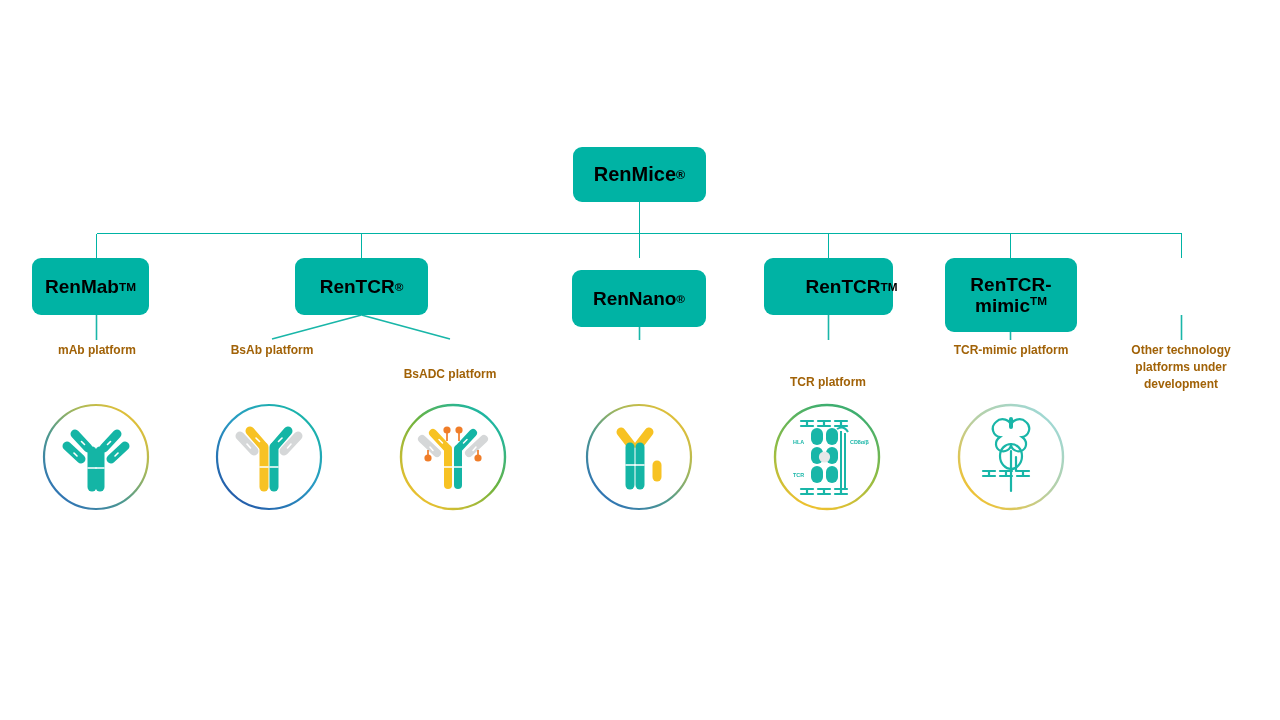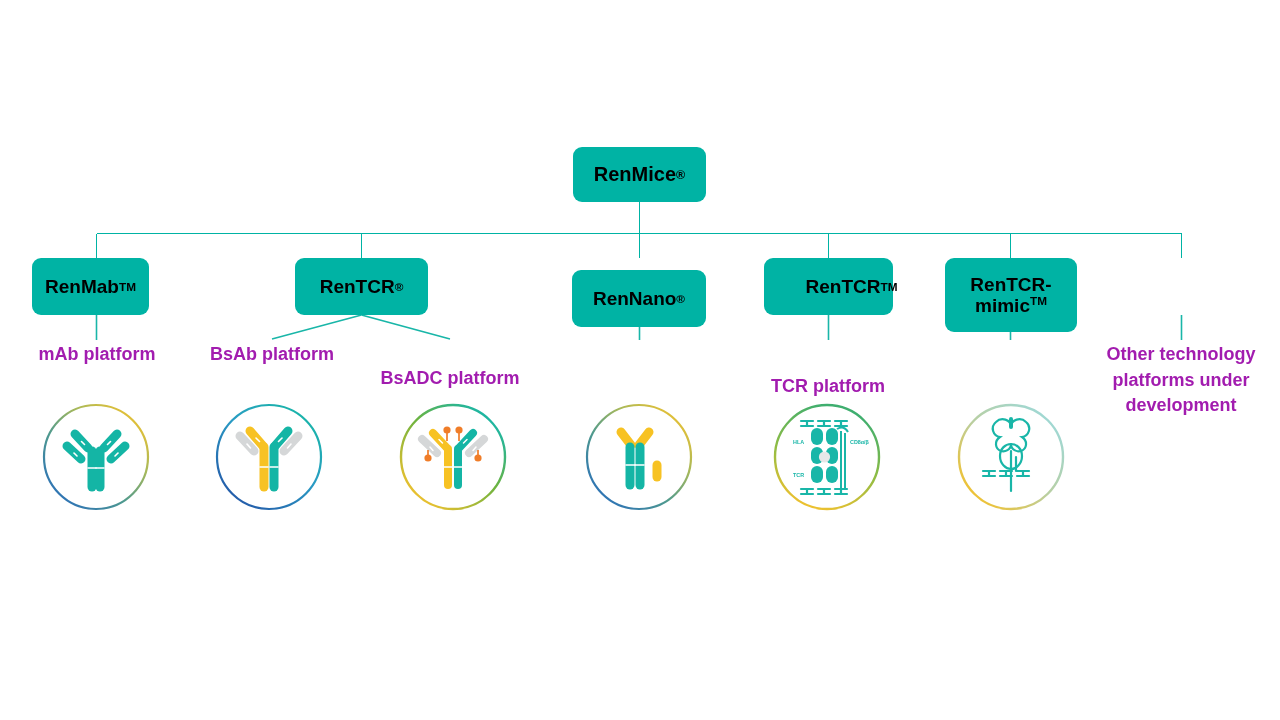--- a/index.html
+++ b/index.html
@@ -49,22 +49,22 @@
   #node-other{
     left:1096px;width:170px;height:57px;
     font-size:13.5px;font-weight:bold;line-height:1.18;
     border-radius:8px;
   }
 
   
   .caption{
     position:absolute;
     z-index:3;
-    color:#a21caf;
-    font-size:18px;
+    color:#a16207;
+    font-size:12px;
     font-weight:bold;
     text-align:center;
     line-height:1.42;
   }
   #cap-mab       {left:22px;  top:342px; width:150px;}
   #cap-bsab      {left:197px; top:342px; width:150px;}
   #cap-bsadc     {left:375px; top:342px; width:150px;margin-top:24px;}
   #cap-nanobody  {left:564px; top:342px; width:150px;}
   #cap-tcr       {left:753px; top:342px; width:150px;margin-top:32px;}
   #cap-tcrmimic  {left:936px; top:342px; width:150px;}
@@ -153,20 +153,23 @@
   </div>
   <div class="caption" id="cap-bsab">
     <span>BsAb platform</span>
   </div>
   <div class="caption" id="cap-bsadc">
     <span>BsADC platform</span>
   </div>
   <div class="caption" id="cap-tcr">
     <span>TCR platform</span>
   </div>
+  <div class="caption" id="cap-tcrmimic">
+    <span>TCR-mimic platform</span>
+  </div>
   <div class="caption" id="cap-other">
     <span>Other technology platforms under development</span>
   </div>
 
   <svg width="0" height="0" style="position:absolute" aria-hidden="true">
     <defs>
       <linearGradient id="gBlueYellow" x1="0.12" y1="0.95" x2="0.92" y2="0.06">
         <stop offset="0" stop-color="#2a6ebb"></stop>
         <stop offset="0.38" stop-color="#4f9a8e"></stop>
         <stop offset="0.68" stop-color="#a8b95a"></stop>

